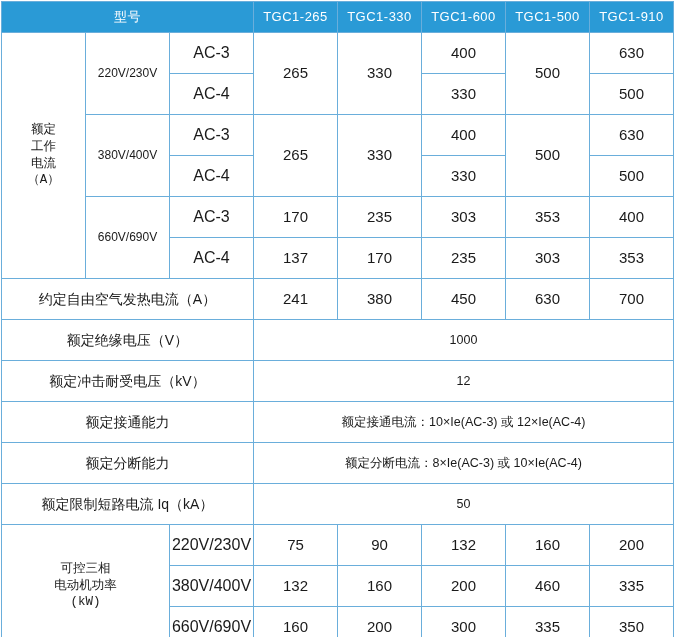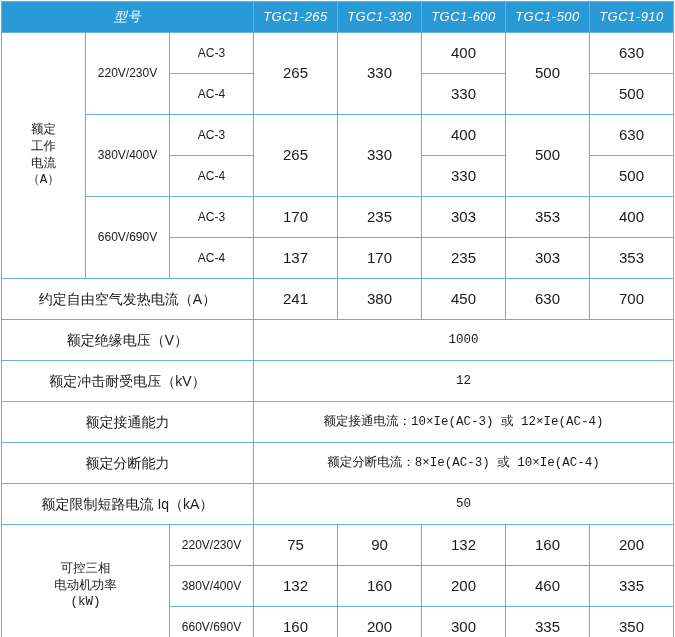--- a/index.html
+++ b/index.html
@@ -28,47 +28,45 @@
     padding: 2px 1px;
     font-weight: normal;
     line-height: 1.35;
   }
   thead th {
     background: #2a9ad6;
     color: #ffffff;
     height: 26px;
     font-size: 13px;
     letter-spacing: 0.5px;
-    font-style: italic;
   }
   .num {
     font-size: 15px;
   }
   .tall {
     height: 36px;
   }
   .vlabel {
     width: 58px;
     font-size: 12.5px;
     font-family: Liberation Mono, monospace;
   }
   .sublabel {
     width: 58px;
     font-size: 12px;
   }
   .acl {
     width: 50px;
-    font-size: 12px;
+    font-size: 16px;
   }
   .wide-label {
     font-size: 14px;
   }
   .spanwide {
     font-size: 12.5px;
-    font-family: Liberation Mono, monospace;
   }
 </style>
 </head>
 <body>
 
 <table class="spec">
   <thead>
     <tr>
       <th colspan="3">型号</th>
       <th>TGC1-265</th>

